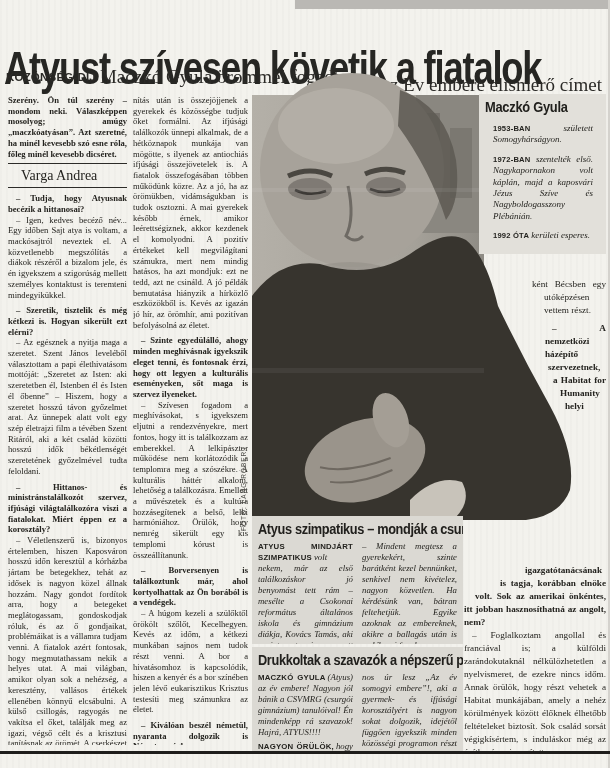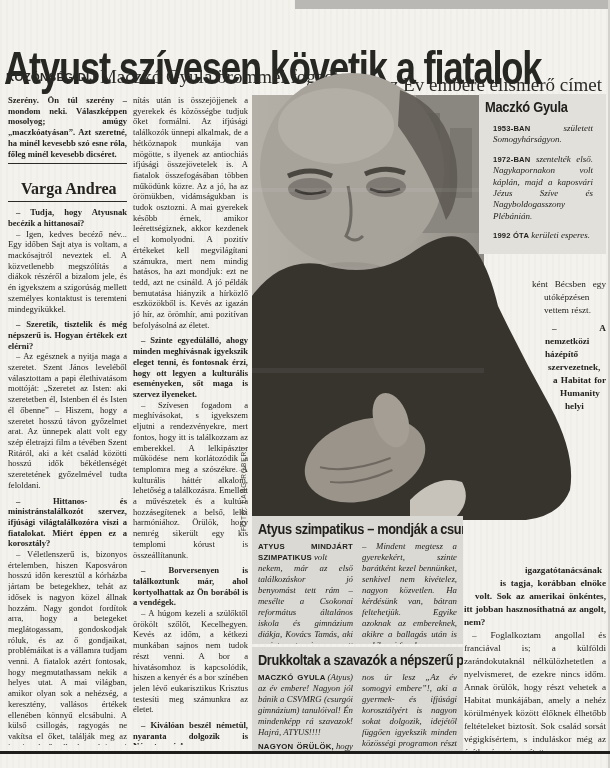--- a/index.html
+++ b/index.html
@@ -33,22 +33,22 @@
   .pcol{position:absolute;top:95px;overflow:hidden;text-align:justify;}
   #col1{left:8px;width:119px;height:650px;}
   #col2{left:133px;width:115px;height:650px;}
   .pcol p, .col3 p{margin:0;font-size:8.6px;line-height:10.7px;}
   p.q{font-weight:bold;margin-top:5px;text-indent:8px;}
   p.a{text-indent:8px;}
   p.cont{text-indent:0;}
   .lede{font-weight:bold;font-size:10.4px;line-height:12.9px;margin:0 0 4px 0;text-align:justify;}
   .byline{
     border-top:1.5px solid #2c2b28;border-bottom:1.5px solid #2c2b28;
-    padding:16px 0 3px 13px;margin:4px 0 5px 0;
-    font-weight:bold;font-size:16px;
+    padding:4px 0 3px 13px;margin:4px 0 5px 0;
+    font-weight:normal;font-size:14px;
   }
 
   
   .photo-svg{position:absolute;left:250px;top:68px;width:330px;height:460px;}
   .photo-credit{
     position:absolute;left:240px;top:443px;height:88px;
     writing-mode:vertical-rl;transform:rotate(180deg);
     font-family:"Liberation Sans", sans-serif;font-size:6.5px;
     letter-spacing:1px;color:#4d4c48;
   }
@@ -99,21 +99,21 @@
   <span class="subhead subhead-right">az Év embere elismerő címet</span>
 </div>
 
 <div class="pcol" id="col1">
   <p class="lede">Szerény. Ön túl szerény – mondom neki. Válaszképpen mosolyog; amúgy „maczkóatyásan”. Azt szeretné, ha minél kevesebb szó esne róla, főleg minél kevesebb dicséret.</p>
   <div class="byline">Varga Andrea</div>
   <div>
 
   <p class="q"><span>– Tudja, hogy Atyusnak becézik a hittanosai?</span></p>
       <p class="a"><span>– Igen, kedves becéző név... Egy időben Sajt atya is voltam, a mackósajtról neveztek el. A közvetlenebb megszólítás a diákok részéről a bizalom jele, és én igyekszem a szigorúság mellett személyes kontaktust is teremteni mindegyikükkel.</span></p>
-      <p class="q"><span>– Szeretik, tisztelik és még népszerű is. Hogyan értékek ezt elérni?</span></p>
+      <p class="q"><span>– Szeretik, tisztelik és még kétkezi is. Hogyan sikerült ezt elérni?</span></p>
       <p class="a"><span>– Az egésznek a nyitja maga a szeretet. Szent János leveléből választottam a papi élethivatásom mottóját: „Szeretet az Isten: aki szeretetben él, Istenben él és Isten él őbenne” – Hiszem, hogy a szeretet hosszú távon győzelmet arat. Az ünnepek alatt volt egy szép életrajzi film a tévében Szent Ritáról, aki a két család közötti hosszú idők békétlenségét szeretetének győzelmével tudta feloldani.</span></p>
       <p class="q"><span>– Hittanos- és ministránstalálkozót szervez, ifjúsági világtalálkozóra viszi a fiatalokat. Miért éppen ez a korosztály?</span></p>
       <p class="a"><span>– Véletlenszerű is, bizonyos értelemben, hiszen Kaposváron hosszú időn keresztül a kórházba jártam be betegekhez, tehát az idősek is nagyon közel állnak hozzám. Nagy gondot fordítok arra, hogy a betegeket meglátogassam, gondoskodjak róluk, és az ő gondjaikat, problémáikat is a vállamra tudjam venni. A fiatalok azért fontosak, hogy megmutathassam nekik a helyes utat. A mai világban, amikor olyan sok a nehézség, a keresztény, vallásos értékek ellenében könnyű elcsábulni. A külső csillogás, ragyogás ne vakítsa el őket, találják meg az igazi, végső célt és a krisztusi tanításnak az örömét. A cserkészet most egy átmeneti szünet után indult újra Csurgón, s nagyon nehéz igazi segítő háttér nélkül megvalósítani, hogy ta-</span></p>
     </div>
 </div>
 
 <div class="pcol" id="col2">
   <div>
 
   <p class="cont"><span>nítás után is összejöjjenek a gyerekek és közösségbe tudjuk őket formálni. Az ifjúsági találkozók ünnepi alkalmak, de a hétköznapok munkája van mögötte, s ilyenek az antiochiás ifjúsági összejövetelek is. A fiatalok összefogásában többen működünk közre. Az a jó, ha az örömükben, vidámságukban is tudok osztozni. A mai gyerekek később érnek, amikor leérettségiznek, akkor kezdenek el komolyodni. A pozitív értékeket kell megvilágítani számukra, mert nem mindig hatásos, ha azt mondjuk: ezt ne tedd, azt ne csináld. A jó példák bemutatása hiányzik a hírközlő eszközökből is. Kevés az igazán jó hír, az örömhír, ami pozitívan befolyásolná az életet.</span></p>

